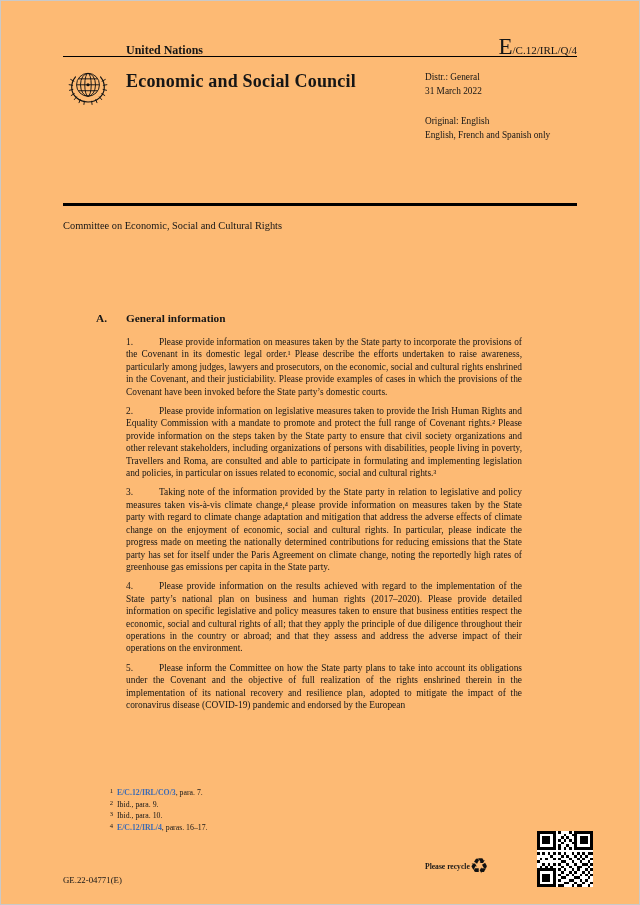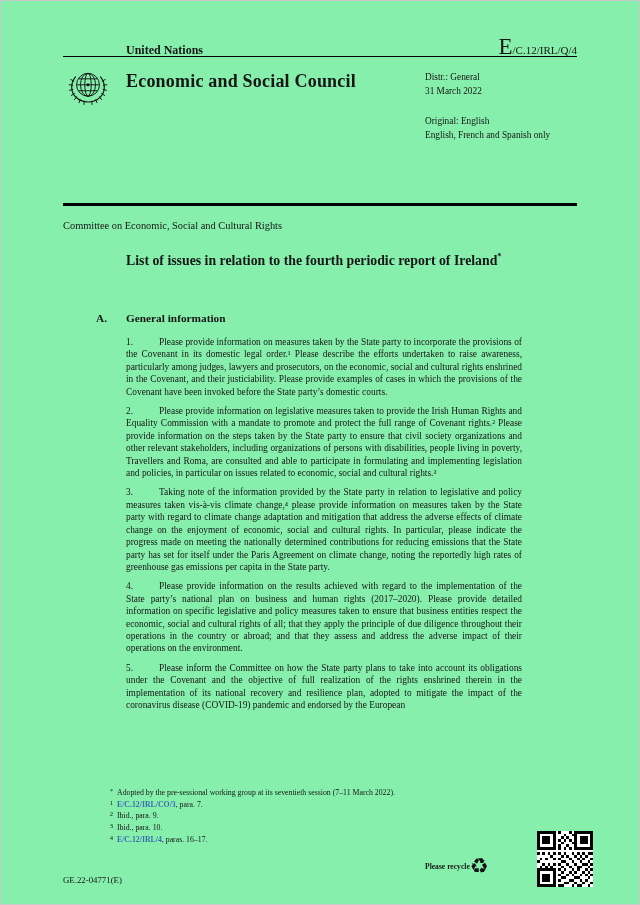--- a/index.html
+++ b/index.html
@@ -1,20 +1,20 @@
 <!DOCTYPE html>
 <html><head>
 <meta charset="utf-8">
 <style>
   html,body{margin:0;padding:0;background:#e8e8e8;}
   .page{
     position:relative;
     width:640px;height:905px;
     margin:0 auto;
-    background:#86efac;
+    background:#fdba74;
     border:1px solid #c9c9c9;
     box-sizing:border-box;
     font-family:"Liberation Serif", serif;
     color:#161616;
     overflow:hidden;
   }
   
   .topbar{position:absolute;top:34px;left:62px;right:62px;display:flex;justify-content:space-between;align-items:baseline;}
   .org-name{font-weight:bold;font-size:12px;margin-left:63px;}
   .doc-symbol{font-size:11px;white-space:nowrap;}
@@ -97,41 +97,36 @@
   <div class="distr-block">
     <div>Distr.: General</div>
     <div>31 March 2022</div>
     <div class="distr-gap"></div>
     <div>Original: English</div>
     <div>English, French and Spanish only</div>
   </div>
   <div class="thick-rule"></div>
 
   <div class="committee">Committee on Economic, Social and Cultural Rights</div>
-  <div class="doc-title"><span>List of issues in relation to the fourth periodic report of Ireland</span><sup>*</sup></div>
 
   <div class="content">
     <div class="section-heading">
       <span class="section-label">A.</span>
       <span>General information</span>
     </div>
     <div class="paragraphs">
       <p class="para"><span class="para-number">1.</span><span>Please provide information on measures taken by the State party to incorporate the provisions of the Covenant in its domestic legal order.¹ Please describe the efforts undertaken to raise awareness, particularly among judges, lawyers and prosecutors, on the economic, social and cultural rights enshrined in the Covenant, and their justiciability. Please provide examples of cases in which the provisions of the Covenant have been invoked before the State party’s domestic courts.</span></p>
       <p class="para"><span class="para-number">2.</span><span>Please provide information on legislative measures taken to provide the Irish Human Rights and Equality Commission with a mandate to promote and protect the full range of Covenant rights.² Please provide information on the steps taken by the State party to ensure that civil society organizations and other relevant stakeholders, including organizations of persons with disabilities, people living in poverty, Travellers and Roma, are consulted and able to participate in formulating and implementing legislation and policies, in particular on issues related to economic, social and cultural rights.³</span></p>
       <p class="para"><span class="para-number">3.</span><span>Taking note of the information provided by the State party in relation to legislative and policy measures taken vis-à-vis climate change,⁴ please provide information on measures taken by the State party with regard to climate change adaptation and mitigation that address the adverse effects of climate change on the enjoyment of economic, social and cultural rights. In particular, please indicate the progress made on meeting the nationally determined contributions for reducing emissions that the State party has set for itself under the Paris Agreement on climate change, noting the reportedly high rates of greenhouse gas emissions per capita in the State party.</span></p>
       <p class="para"><span class="para-number">4.</span><span>Please provide information on the results achieved with regard to the implementation of the State party’s national plan on business and human rights (2017–2020). Please provide detailed information on specific legislative and policy measures taken to ensure that business entities respect the economic, social and cultural rights of all; that they apply the principle of due diligence throughout their operations in the country or abroad; and that they assess and address the adverse impact of their operations on the environment.</span></p>
       <p class="para"><span class="para-number">5.</span><span>Please inform the Committee on how the State party plans to take into account its obligations under the Covenant and the objective of full realization of the rights enshrined therein in the implementation of its national recovery and resilience plan, adopted to mitigate the impact of the coronavirus disease (COVID-19) pandemic and endorsed by the European</span></p>
     </div>
   </div>
 
   <div class="footnotes">
-    <div class="fn-row">
-      <span class="fn-marker">*</span>
-      <span class="fn-text">Adopted by the pre-sessional working group at its seventieth session (7–11 March 2022).</span>
-    </div>
     <div class="fn-row">
       <span class="fn-marker">1</span>
       <span class="fn-text"><a href="#" class="fn-link">E/C.12/IRL/CO/3</a><span>, para. 7.</span></span>
     </div>
     <div class="fn-row">
       <span class="fn-marker">2</span>
       <span class="fn-text">Ibid., para. 9.</span>
     </div>
     <div class="fn-row">
       <span class="fn-marker">3</span>

